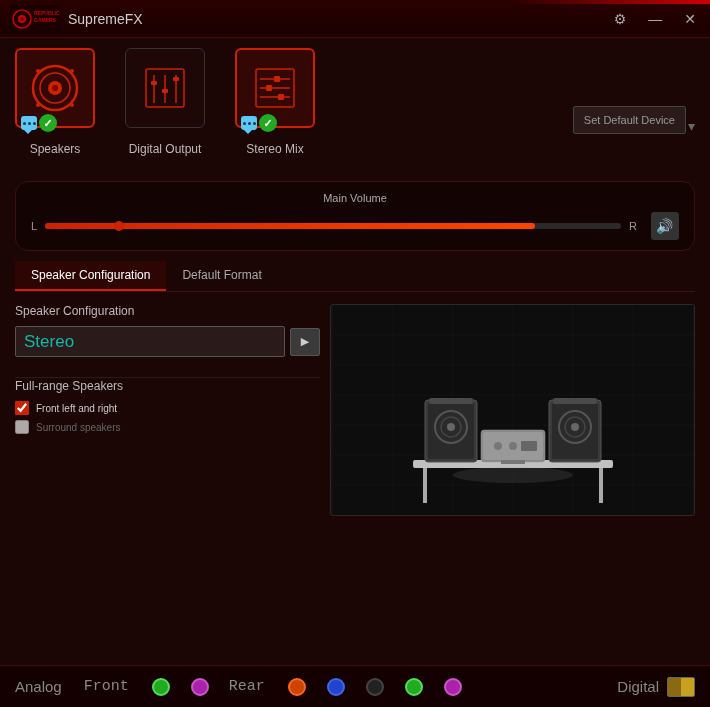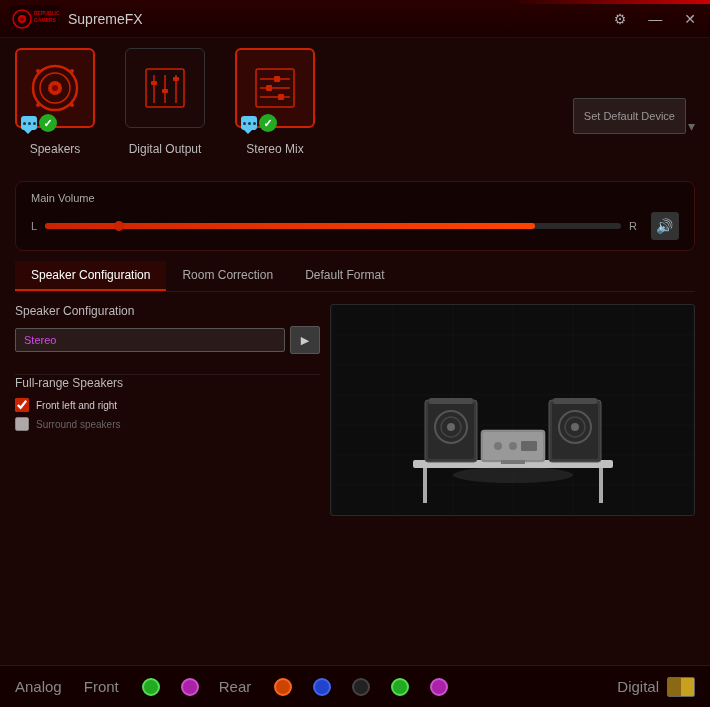--- a/index.html
+++ b/index.html
@@ -152,26 +152,27 @@
       margin-top: 14px;
       font-size: 12px;
       color: #bbb;
       text-align: center;
     }
 
     
     .volume-section {
       background: rgba(0,0,0,0.3);
       border: 1px solid #3a1010;
-      border-radius: 8px;
+      border-radius: 13px;
       padding: 10px 15px;
       margin-bottom: 10px;
       display: flex;
       align-items: center;
       gap: 0;
+      text-align: center;
     }
     .volume-inner {
       flex: 1;
     }
     .volume-label {
       font-size: 11px;
       color: #aaa;
       margin-bottom: 8px;
     }
     .volume-slider-row {
@@ -218,21 +219,21 @@
     }
     .default-device-btn {
       background: #2a1a1a;
       border: 1px solid #444;
       border-radius: 2px;
       color: #999;
       font-size: 11px;
       padding: 10px 10px;
       cursor: pointer;
       white-space: nowrap;
-      height: 36px;
+      height: 28px;
       align-self: flex-end;
       margin-left: 15px;
       display: flex;
       align-items: center;
       gap: 4px;
     }
 
     
     .tabs-row {
       display: flex;
@@ -287,22 +288,22 @@
 
     .config-select-row {
       display: flex;
       align-items: center;
       gap: 5px;
     }
     .config-select {
       flex: 1;
       background: #2a1a1a;
       border: 1px solid #555;
-      color: #d946ef;
-      font-size: 11px;
+      color: #14b8a6;
+      font-size: 17px;
       padding: 5px 8px;
       border-radius: 2px;
       cursor: pointer;
       appearance: none;
       -webkit-appearance: none;
     }
     .play-btn {
       width: 30px;
       height: 28px;
       background: #3a3a3a;
@@ -359,20 +360,21 @@
       border-top: 1px solid #3a1010;
       display: flex;
       align-items: center;
       padding: 0 15px;
       gap: 20px;
     }
     .bottom-section {
       display: flex;
       align-items: center;
       gap: 21px;
+      font-family: Liberation Mono, monospace;
     }
     .bottom-section-label {
       font-size: 15px;
       color: #888;
       margin-right: 2px;
     }
     .connector-dot {
       width: 18px;
       height: 18px;
       border-radius: 50%;
@@ -524,21 +526,20 @@
           <div class="slider-fill"></div>
         </div>
         <span class="vol-r">R</span>
         <div class="vol-icon">🔊</div>
       </div>
     </div>
   </div>
 
   <div class="tabs-row">
     <button class="tab-btn active">Speaker Configuration</button>
-    <button class="tab-btn">Room Correction</button>
     <button class="tab-btn">Default Format</button>
   </div>
 
   <div class="tab-content">
 
     <div class="tab-left">
       <div class="speaker-config-label">Speaker Configuration</div>
       <div class="config-select-row">
         <select class="config-select">
           <option>Stereo</option>

